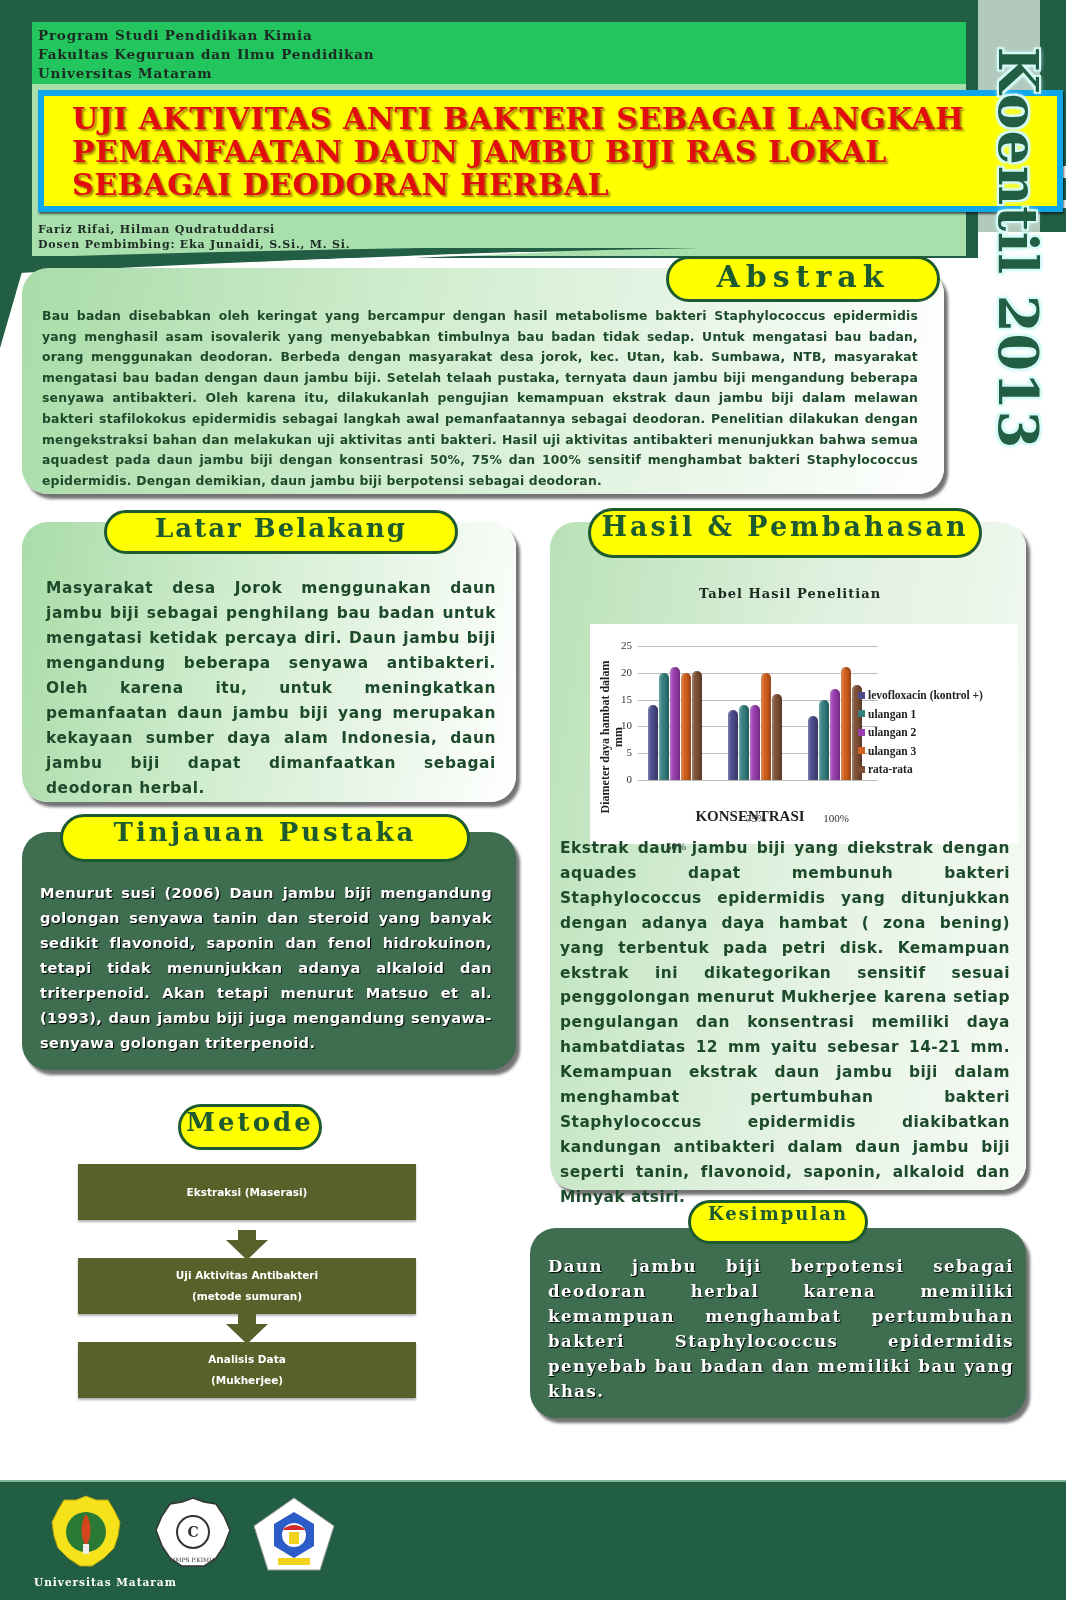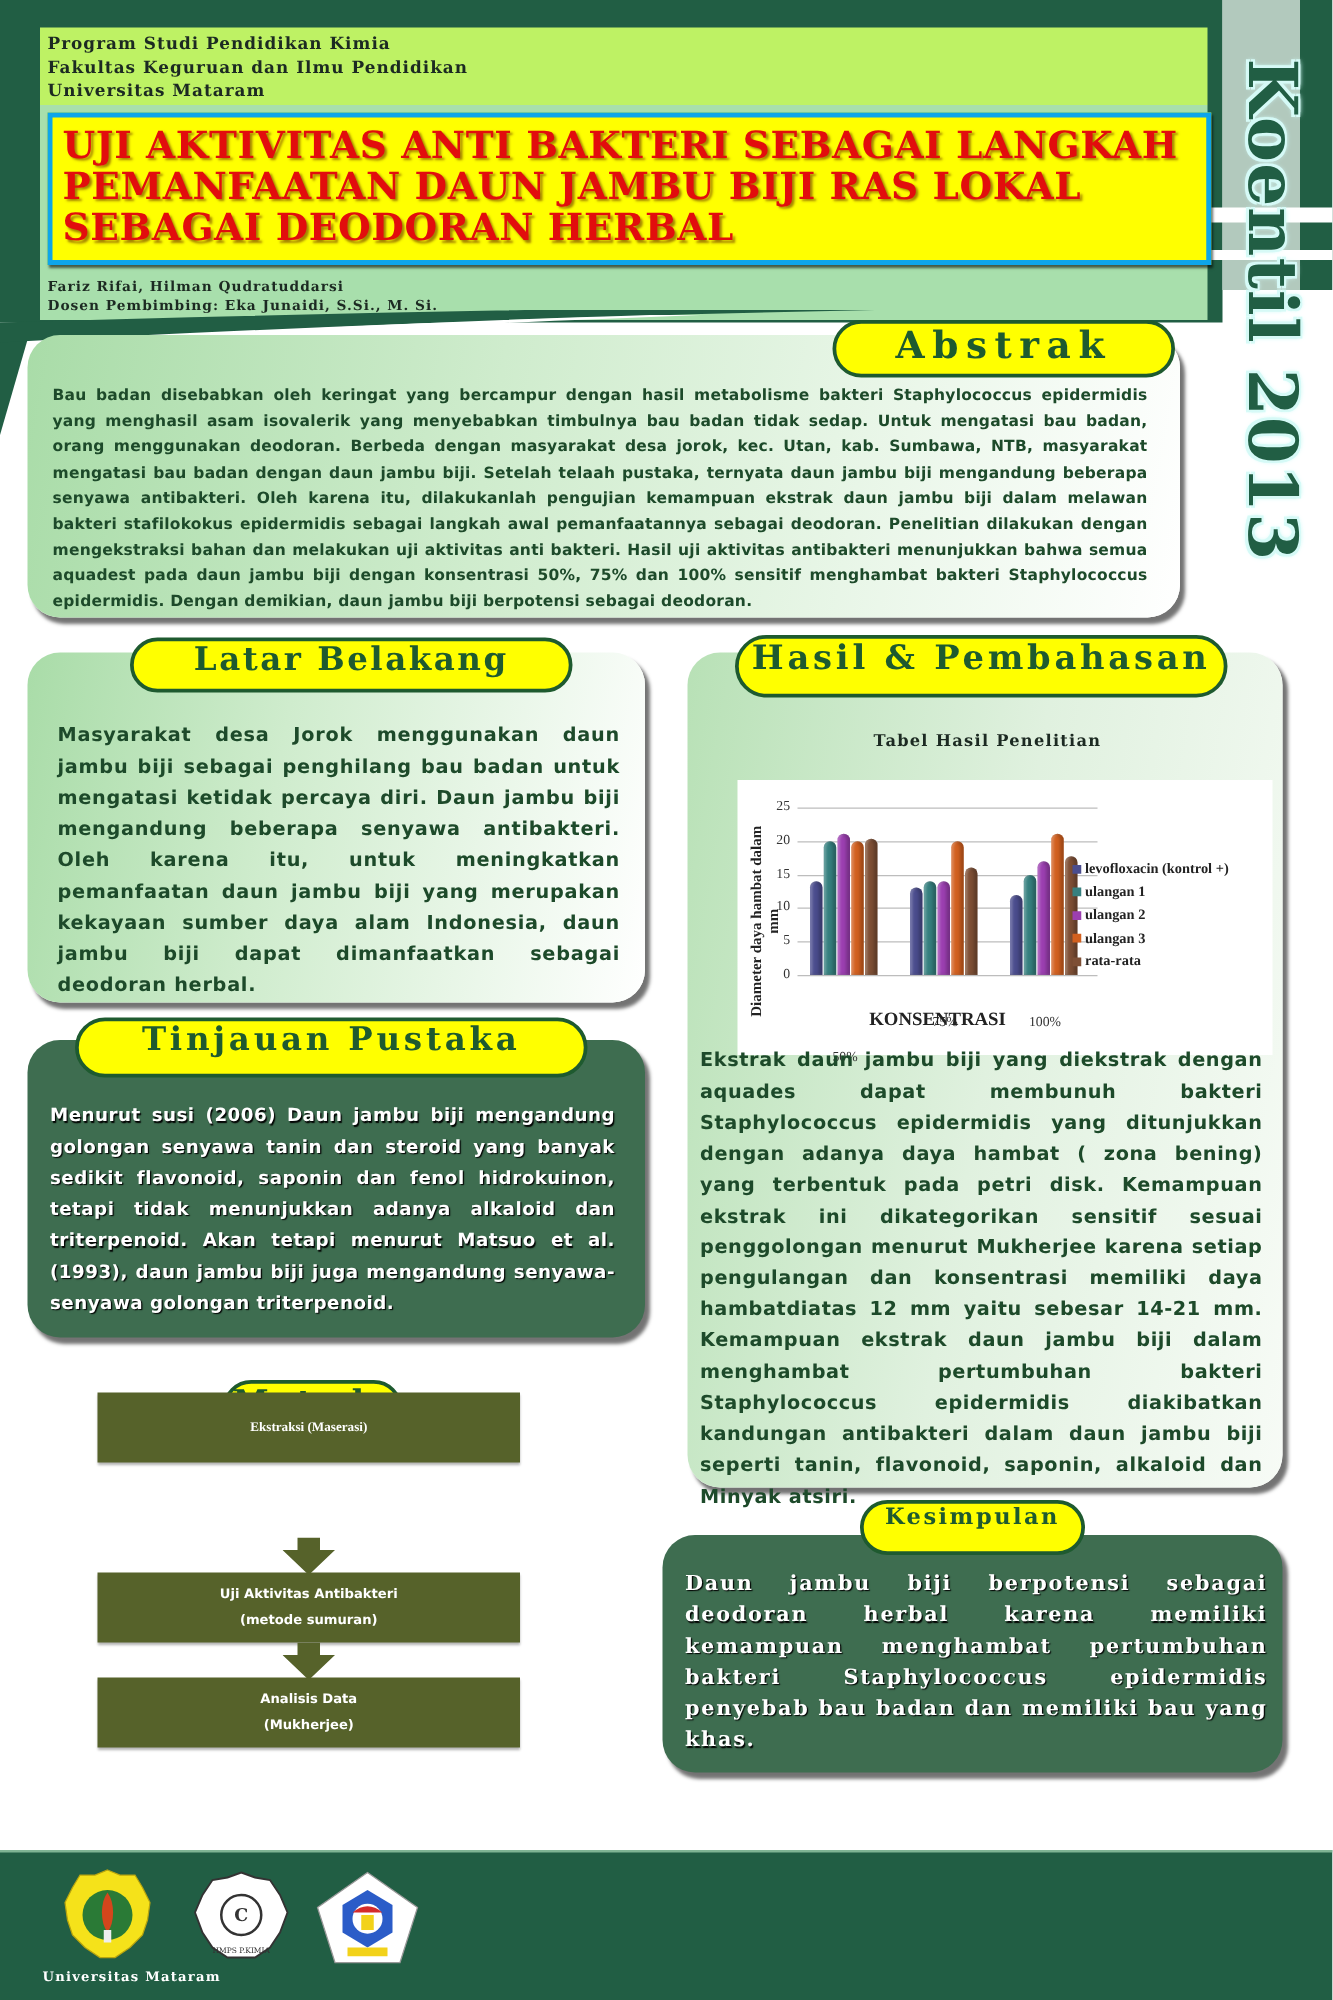--- a/index.html
+++ b/index.html
@@ -7,25 +7,25 @@
   body { position: relative; font-family: "DejaVu Serif", "Liberation Serif", serif; color: #1e4d2b; }
 
   
   .top-frame { position: absolute; left: 0; top: 0; width: 978px; height: 258px; background: #215e44; }
   .left-strip { position: absolute; left: 0; top: 258px; width: 26px; height: 90px; background: #215e44; clip-path: polygon(0 0,100% 0,0 100%); }
   .right-band { position: absolute; left: 978px; top: 0; width: 62px; height: 232px; background: #b2c9bd; }
   .right-band-2 { position: absolute; left: 1040px; top: 0; width: 26px; height: 232px; background: #215e44; }
   .right-stripe { position: absolute; left: 940px; top: 166px; width: 126px; height: 12px; background: #ffffff; }
   .right-stripe.b { top: 200px; height: 8px; }
 
-  .inst-box { position: absolute; left: 32px; top: 22px; width: 934px; height: 62px; background: #bef264; padding: 4px 6px; }
+  .inst-box { position: absolute; left: 32px; top: 22px; width: 934px; height: 62px; background: #22c55e; padding: 4px 6px; }
   .inst-line { font-family: "DejaVu Serif", serif; font-weight: bold; font-size: 13.5px; letter-spacing: 0.8px; line-height: 19px; color: #1c2a22; }
 
   .title-wrap { position: absolute; left: 32px; top: 84px; width: 934px; height: 136px; background: #a8dfac; padding: 6px; }
-  .title-box { width: 931px; height: 122px; background: #ffff00; border: 4px solid #0ea5e9; box-shadow: 1px 2px 2px rgba(0,0,0,.6); padding: 6px 8px; }
+  .title-box { width: 1025px; height: 122px; background: #ffff00; border: 6px solid #0ea5e9; box-shadow: 1px 2px 2px rgba(0,0,0,.6); padding: 6px 28px; }
   .title-line { font-family: "DejaVu Serif", serif; font-weight: bold; color: #e20d0d; font-size: 30px; line-height: 33px; letter-spacing: 0.5px; text-shadow: 2px 2px 2px rgba(90,30,0,.55); white-space: nowrap; }
 
   .auth-box { position: absolute; left: 32px; top: 220px; width: 934px; height: 36px; background: #a8dfac; padding: 2px 6px; }
   .auth-line { font-weight: bold; font-size: 11px; letter-spacing: 0.8px; line-height: 15px; color: #1c2a22; }
 
   .swoosh { position: absolute; left: 0; top: 248px; width: 700px; height: 26px; }
 
   .vert-title { position: absolute; left: 968px; top: 38px; width: 100px; height: 420px; }
   .vert-title span { position: absolute; left: 50%; top: 50%; transform: translate(-50%,-50%) rotate(90deg); white-space: nowrap;
     font-family: "DejaVu Serif", serif; font-weight: bold; font-size: 54px; color: #215e44; letter-spacing: 1px;
@@ -121,21 +121,21 @@
 <div class="card dark" style="left:22px; top:832px; width:494px; height:238px;"></div>
 <div class="pill" style="left:60px; top:814px; width:410px; height:48px; font-size:26px; letter-spacing:3px;">
   <span>Tinjauan Pustaka</span>
 </div>
 <div class="body-text dark" style="position:absolute; left:40px; top:880px; width:452px; font-size:14.6px; line-height:25px; letter-spacing:0.4px;">Menurut susi (2006) Daun jambu biji mengandung golongan senyawa tanin dan steroid yang banyak sedikit flavonoid, saponin dan fenol hidrokuinon, tetapi tidak menunjukkan adanya alkaloid dan triterpenoid. Akan tetapi menurut Matsuo et al. (1993), daun jambu biji juga mengandung senyawa-senyawa golongan triterpenoid.</div>
 
 <div class="pill" style="left:178px; top:1104px; width:144px; height:46px; font-size:26px; letter-spacing:3px;">
   <span>Metode</span>
 </div>
 
-<div class="flow-step" style="top:1114px;font-family:Liberation Serif, serif;">
+<div class="flow-step" style="top:1164px;">
   <span>Ekstraksi (Maserasi)</span>
 </div>
 <svg class="flow-arrow" style="top:1230px;" viewBox="0 0 42 30">
   <path d="M12 0 H30 V10 H42 L21 30 L0 10 H12 Z" fill="#56622a"></path>
 </svg>
 <div class="flow-step" style="top:1258px;">
   <span>Uji Aktivitas Antibakteri</span>
   <span>(metode sumuran)</span>
 </div>
 <svg class="flow-arrow" style="top:1314px;" viewBox="0 0 42 30">

